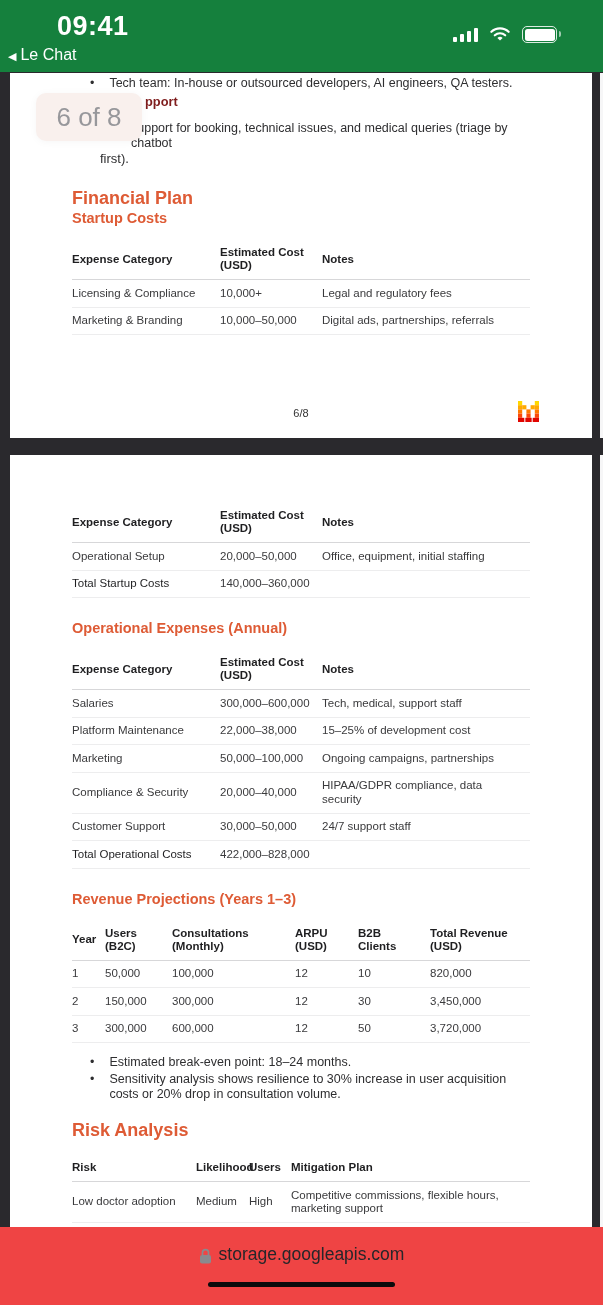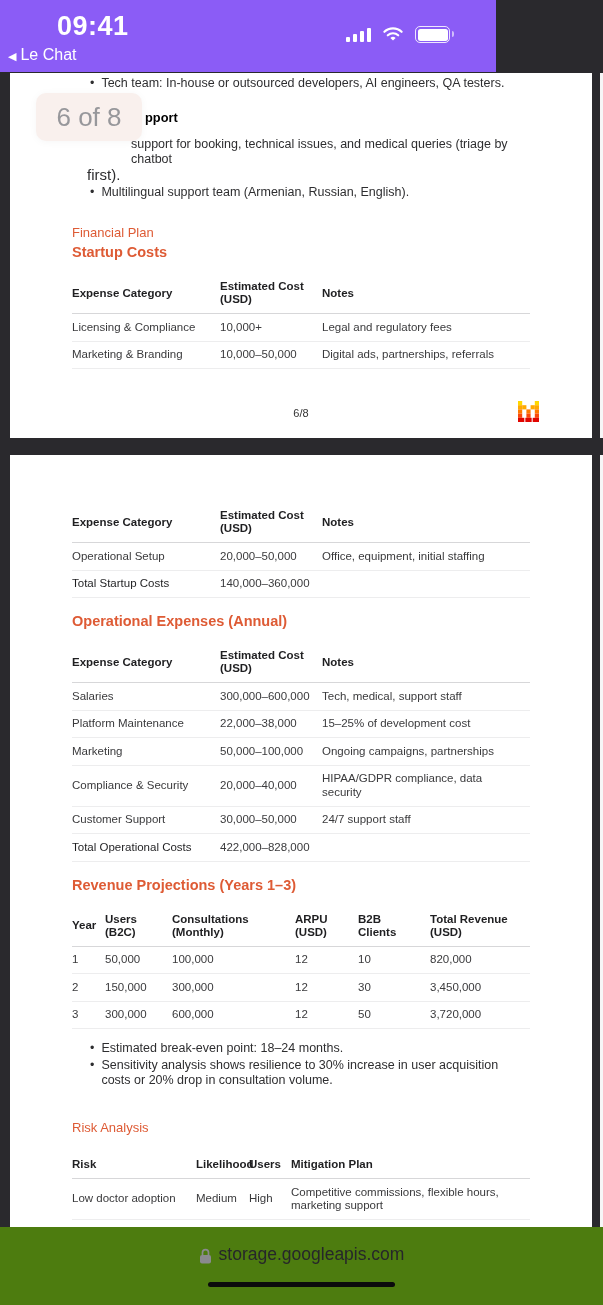--- a/index.html
+++ b/index.html
@@ -3,21 +3,21 @@
 <meta charset="utf-8">
 <style>
   html,body{margin:0;padding:0}
   body{
     width:603px;height:1305px;position:relative;overflow:hidden;
     background:#2a292d;
     font-family:"Liberation Sans","DejaVu Sans",sans-serif;
     -webkit-font-smoothing:antialiased;
   }
   
-  .status-bar{position:absolute;top:0;left:0;width:496px;height:72px;background:#8b5cf6;color:#fff;z-index:30}
+  .status-bar{position:absolute;top:0;left:0;width:603px;height:72px;background:#15803d;color:#fff;z-index:30}
   .sb-time{position:absolute;left:57px;top:11px;font-size:27px;font-weight:700;letter-spacing:.5px}
   .sb-back{position:absolute;left:8px;top:46px;font-size:16px;display:flex;align-items:center;gap:4px;cursor:pointer}
   .sb-back .chev{font-size:11px;position:relative;top:1px}
   .sb-icons{position:absolute;right:46px;top:26px;display:flex;align-items:center;gap:10px}
   .cell-bars{display:flex;align-items:flex-end;gap:2.5px;height:14px}
   .cell-bars i{display:block;width:4.5px;background:#fff;border-radius:1px}
   .cell-bars i:nth-child(1){height:5px}
   .cell-bars i:nth-child(2){height:8px}
   .cell-bars i:nth-child(3){height:11px}
   .cell-bars i:nth-child(4){height:14px}
@@ -25,55 +25,55 @@
   .battery .fill{background:#fff;height:100%;width:100%;border-radius:2.5px}
   .battery:after{content:"";position:absolute;right:-5px;top:4px;width:2.5px;height:6px;background:rgba(255,255,255,.6);border-radius:0 2px 2px 0}
   
   .page{position:absolute;left:10px;width:582px;background:#fff;color:#2e2e30;z-index:1}
   .page-1{top:73px;height:365px}
   .page-2{top:455px;height:772px}
   .edge-sliver{position:absolute;right:0;width:3px;background:#f6f6f7;z-index:2}
   .sliver-1{top:73px;height:365px}
   .sliver-2{top:455px;height:772px}
   .content{padding:0 62px;position:relative}
-  .doc-bullet{display:flex;gap:7px;font-size:12.5px;line-height:15px;margin-left:18px;color:#2e2e30}
+  .doc-bullet{display:flex;gap:15px;font-size:12.5px;line-height:15px;margin-left:18px;color:#2e2e30}
   .doc-bullet .dot:before{content:"•"}
-  .frag-heading{color:#000000;font-weight:700;font-size:12.8px;line-height:13px;margin-left:73px;margin-top:20px}
+  .frag-heading{color:#7f1d1d;font-weight:700;font-size:12.8px;line-height:13px;margin-left:73px;margin-top:4px}
   .frag-line1{font-size:12.5px;line-height:15px;margin-left:59px;margin-top:13px}
-  .frag-line2{font-size:15px;line-height:15px;margin-left:15px}
-  .h2-doc{color:#de5b35;font-size:13px;line-height:23px;font-weight:400;margin:0}
+  .frag-line2{font-size:13px;line-height:15px;margin-left:28px}
+  .h2-doc{color:#de5b35;font-size:18px;line-height:23px;font-weight:700;margin:0}
   .h3-doc{color:#de5b35;font-size:14.5px;line-height:17px;font-weight:700;margin:0}
   table.doc{border-collapse:collapse;width:100%;font-size:11.5px;color:#3a3a3c;table-layout:fixed}
   table.doc th{text-align:left;font-weight:700;color:#1f1f21;padding:6px 8px 7px 0;border-bottom:1px solid #d7d7d9;font-size:11.5px;line-height:13px}
   table.doc td{padding:6.5px 8px 6.5px 0;border-bottom:1px solid #ededee;line-height:13.5px;vertical-align:middle}
   table.doc tr.total td{font-weight:400}
   table.doc tr.total td:first-child{font-weight:400;color:#1f1f21}
   .page-badge{position:absolute;left:26px;top:20px;width:106px;height:48px;background:#f9f0ed;
     border-radius:10px;display:flex;align-items:center;justify-content:center;
     font-size:26px;color:#97979b;z-index:10;box-shadow:0 1px 8px rgba(0,0,0,.04)}
   .page-footer{position:absolute;top:328px;left:0;width:100%;height:24px}
   .pg-num{position:absolute;left:0;right:0;top:6px;text-align:center;font-size:11px;color:#333}
   .m-logo{position:absolute;right:52px;top:0}
   
-  .url-bar{position:absolute;top:1227px;left:0;width:603px;height:78px;background:#4d7c0f;z-index:30}
+  .url-bar{position:absolute;top:1227px;left:0;width:603px;height:78px;background:#ef4444;z-index:30}
   .domain-row{display:flex;align-items:center;justify-content:center;gap:7px;padding-top:17px;font-size:17.5px;color:#26262a;cursor:pointer}
   .lock{position:relative;top:1px}
   .home-indicator{position:absolute;left:208px;top:55px;width:187px;height:5px;background:#0b0b0c;border-radius:3px}
   
   .p1-pad{padding-top:3px}
   .mt-h2{margin-top:21px}
   .mt-h3{}
   .mt-tbl{margin-top:13px}
   .mt-multi{margin-top:3px}
   
   .p2-pad{padding-top:48px}
-  .mt-sec{margin-top:15px}
+  .mt-sec{margin-top:22px}
   .mt-blt{margin-top:12px}
   .blt-gap{margin-top:2px}
-  .mt-h2b{margin-top:28px}
+  .mt-h2b{margin-top:17px}
 </style>
 </head>
 <body>
 
 <div class="status-bar">
   <div class="sb-time">09:41</div>
   <div class="sb-back">
     <span class="chev">◀</span>
     <span>Le Chat</span>
   </div>
@@ -98,24 +98,20 @@
 <div class="page page-1">
   <div class="page-badge">6 of 8</div>
   <div class="content p1-pad">
     <div class="doc-bullet">
       <span class="dot"></span>
       <span>Tech team: In-house or outsourced developers, AI engineers, QA testers.</span>
     </div>
     <div class="frag-heading">pport</div>
     <div class="frag-line1">support for booking, technical issues, and medical queries (triage by chatbot</div>
     <div class="frag-line2">first).</div>
-    <div class="doc-bullet mt-multi">
-      <span class="dot"></span>
-      <span>Multilingual support team (Armenian, Russian, English).</span>
-    </div>
     <h2 class="h2-doc mt-h2">Financial Plan</h2>
     <h3 class="h3-doc mt-h3">Startup Costs</h3>
     <table class="doc mt-tbl">
       <colgroup>
           <col style="width:148px">
           <col style="width:102px">
           <col>
         </colgroup>
       <thead>
           <tr>

